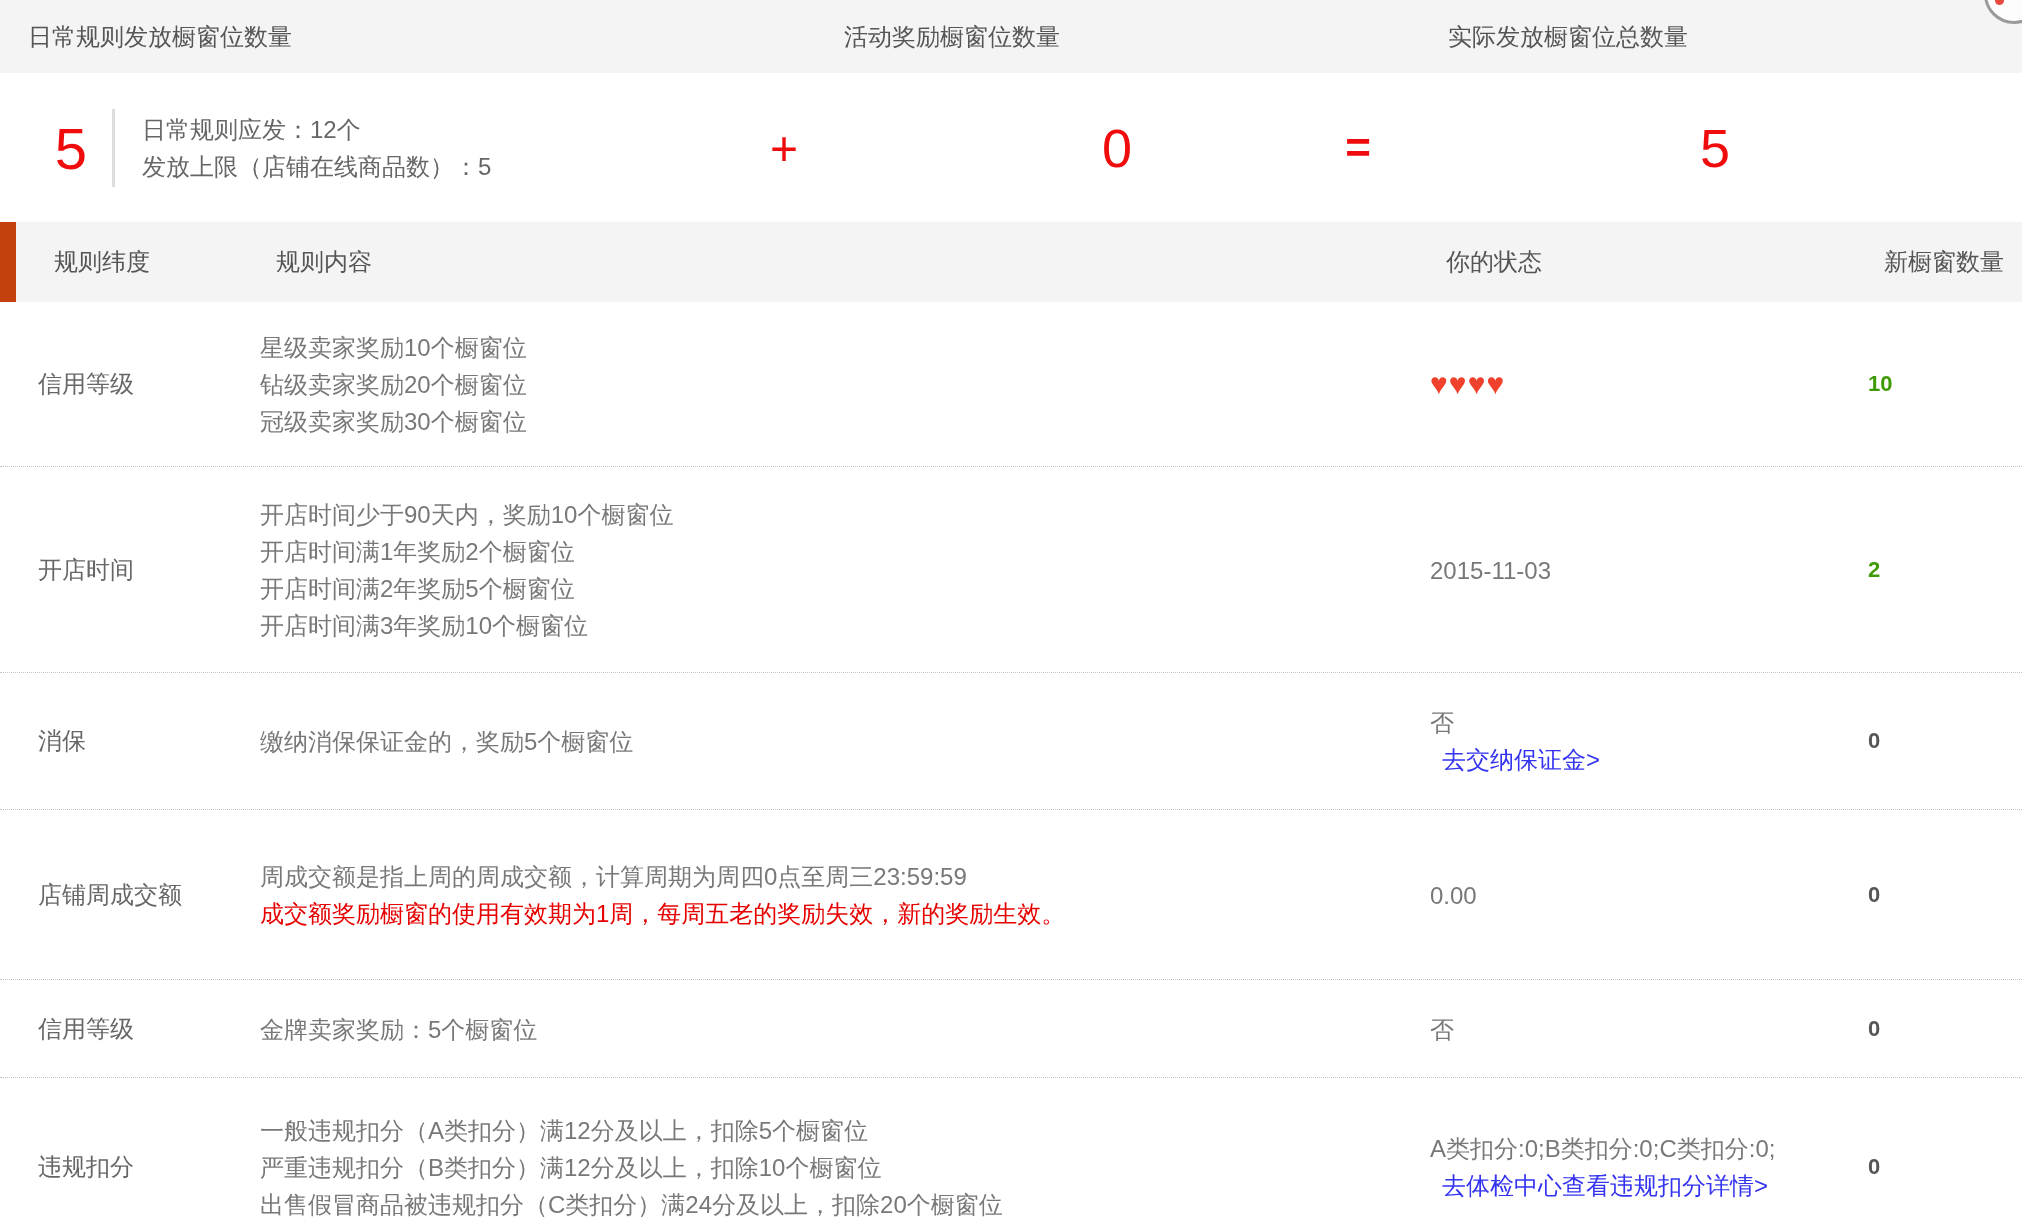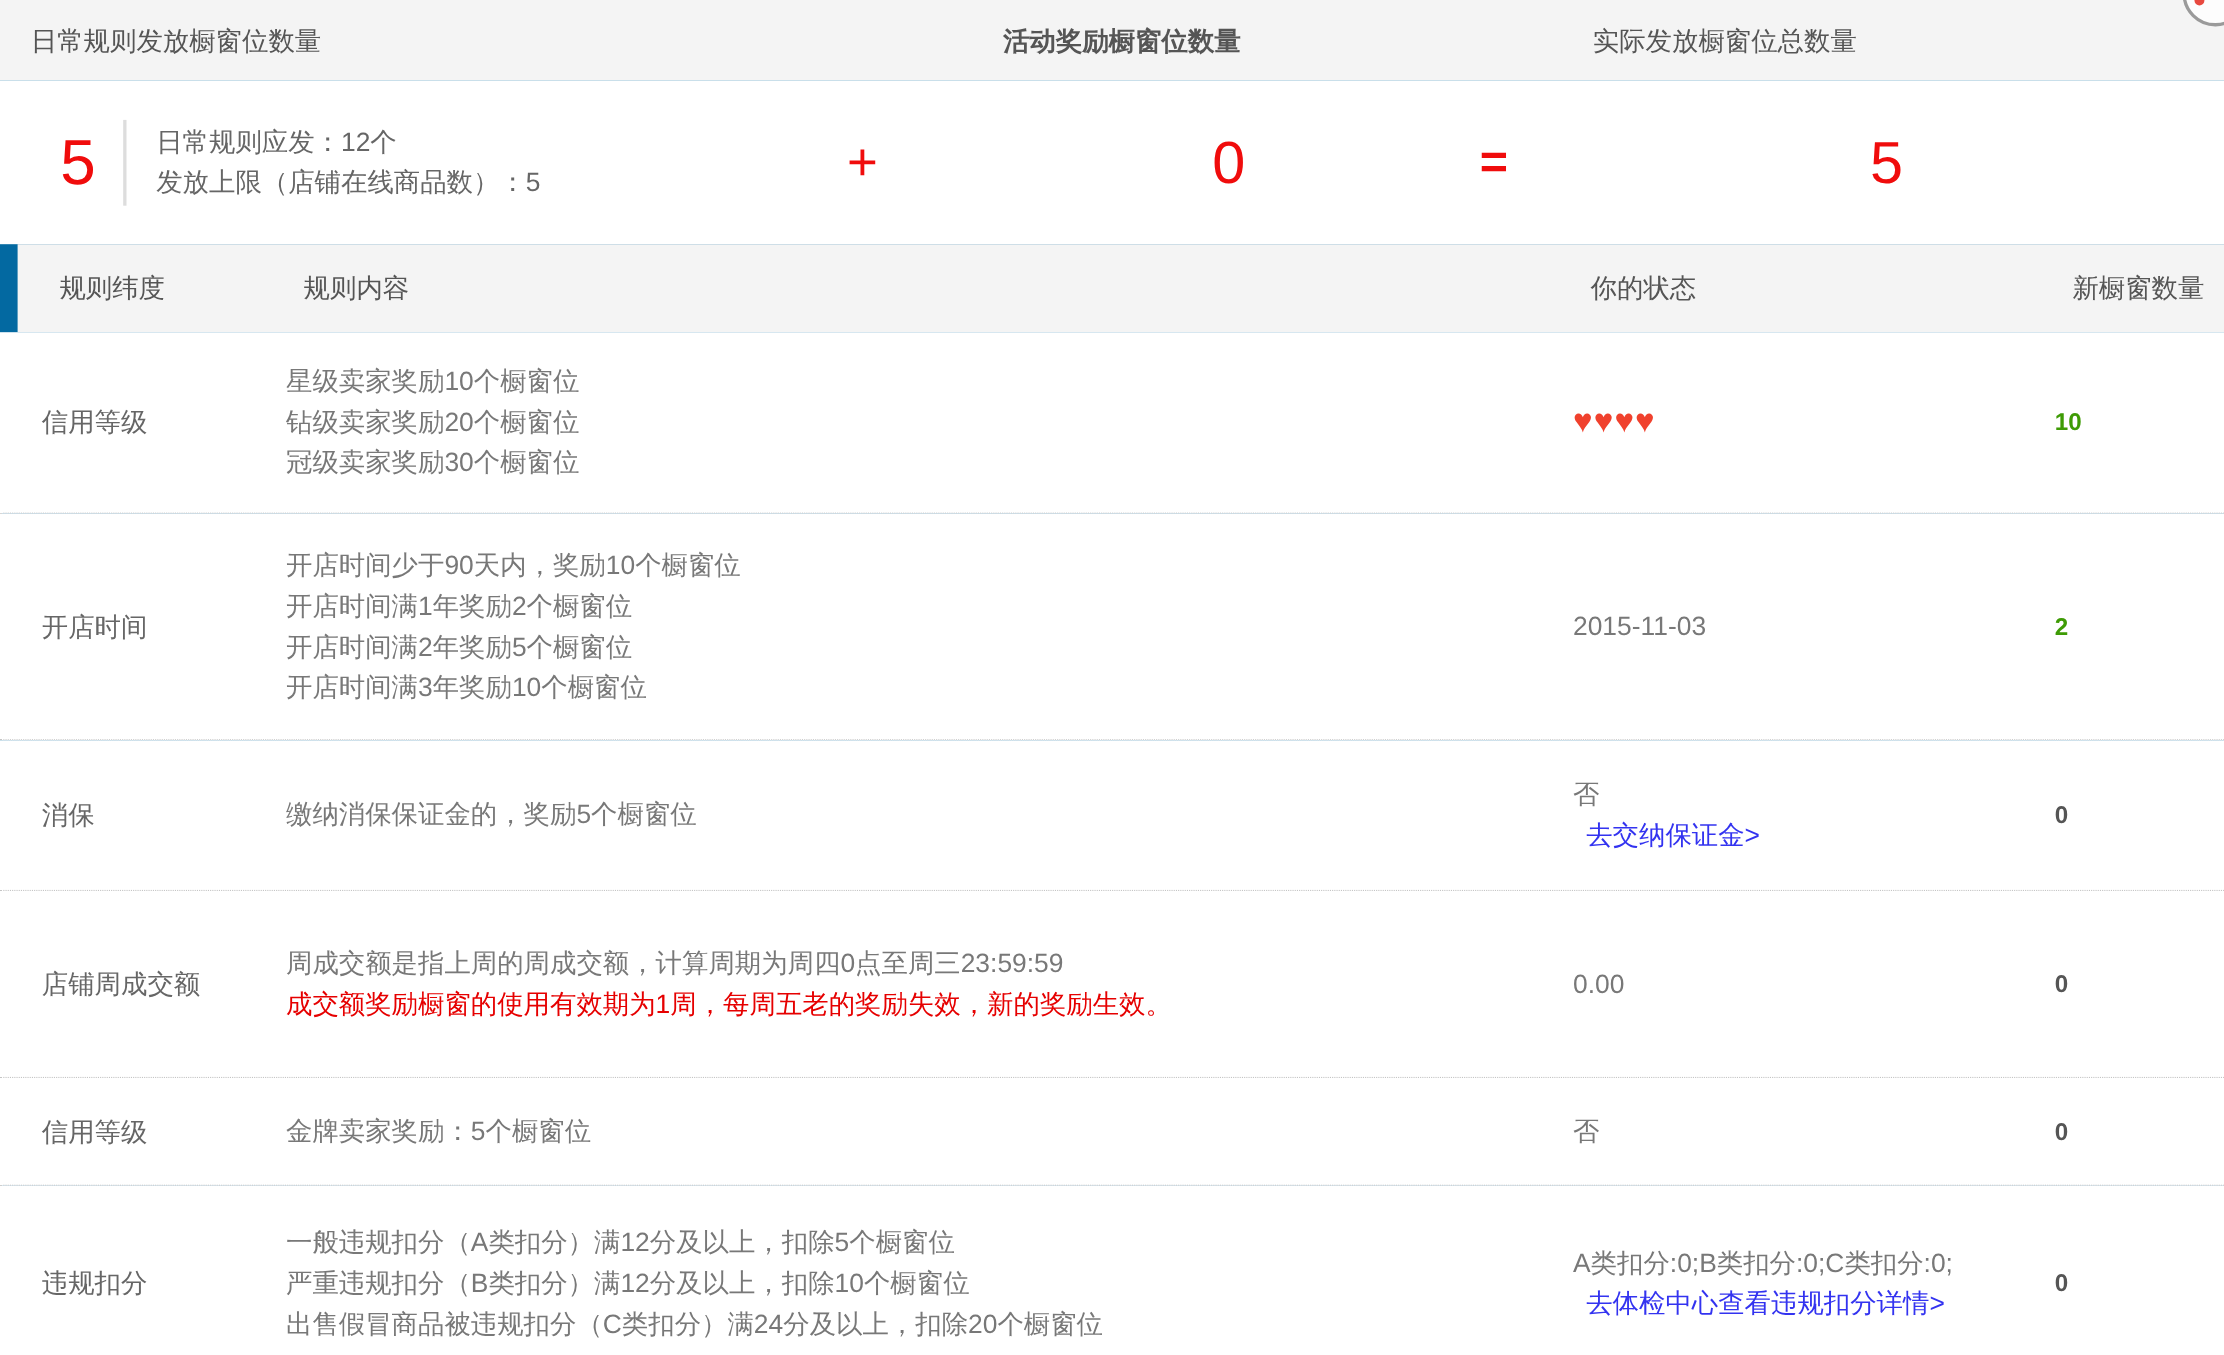--- a/index.html
+++ b/index.html
@@ -1,24 +1,24 @@
 <!DOCTYPE html>
 <html><head>
 <meta charset="utf-8">
 <style>
   html,body { margin:0; padding:0; background:#fff; }
   .page {
     position:relative; width:2022px; height:1232px; overflow:hidden;
-    background:#0369a1; font-family:"Liberation Sans","DejaVu Sans",sans-serif;
+    background:#c2410c; font-family:"Liberation Sans","DejaVu Sans",sans-serif;
     color:#777;
   }
   
   .topbar { position:absolute; top:0; left:0; width:100%; height:73px; background:#f4f4f4; }
   .tb-label { position:absolute; top:50%; transform:translateY(-50%); font-size:24px; color:#555; white-space:nowrap; }
-  .tb-1 { left:28px; } .tb-2 { left:912px;font-weight:bold; } .tb-3 { left:1448px; }
+  .tb-1 { left:28px; } .tb-2 { left:844px; } .tb-3 { left:1448px; }
   .corner-circle {
     position:absolute; top:-36px; right:-22px; width:60px; height:60px;
     border-radius:50%; border:3px solid #9a9a9a; background:#fdfdfd; box-sizing:border-box;
   }
   .corner-circle .dot {
     position:absolute; left:8px; bottom:16px; width:9px; height:9px;
     border-radius:50%; background:#e8493f;
   }
   
   .summary { position:absolute; top:73px; left:0; width:100%; height:149px; background:#fff; }

